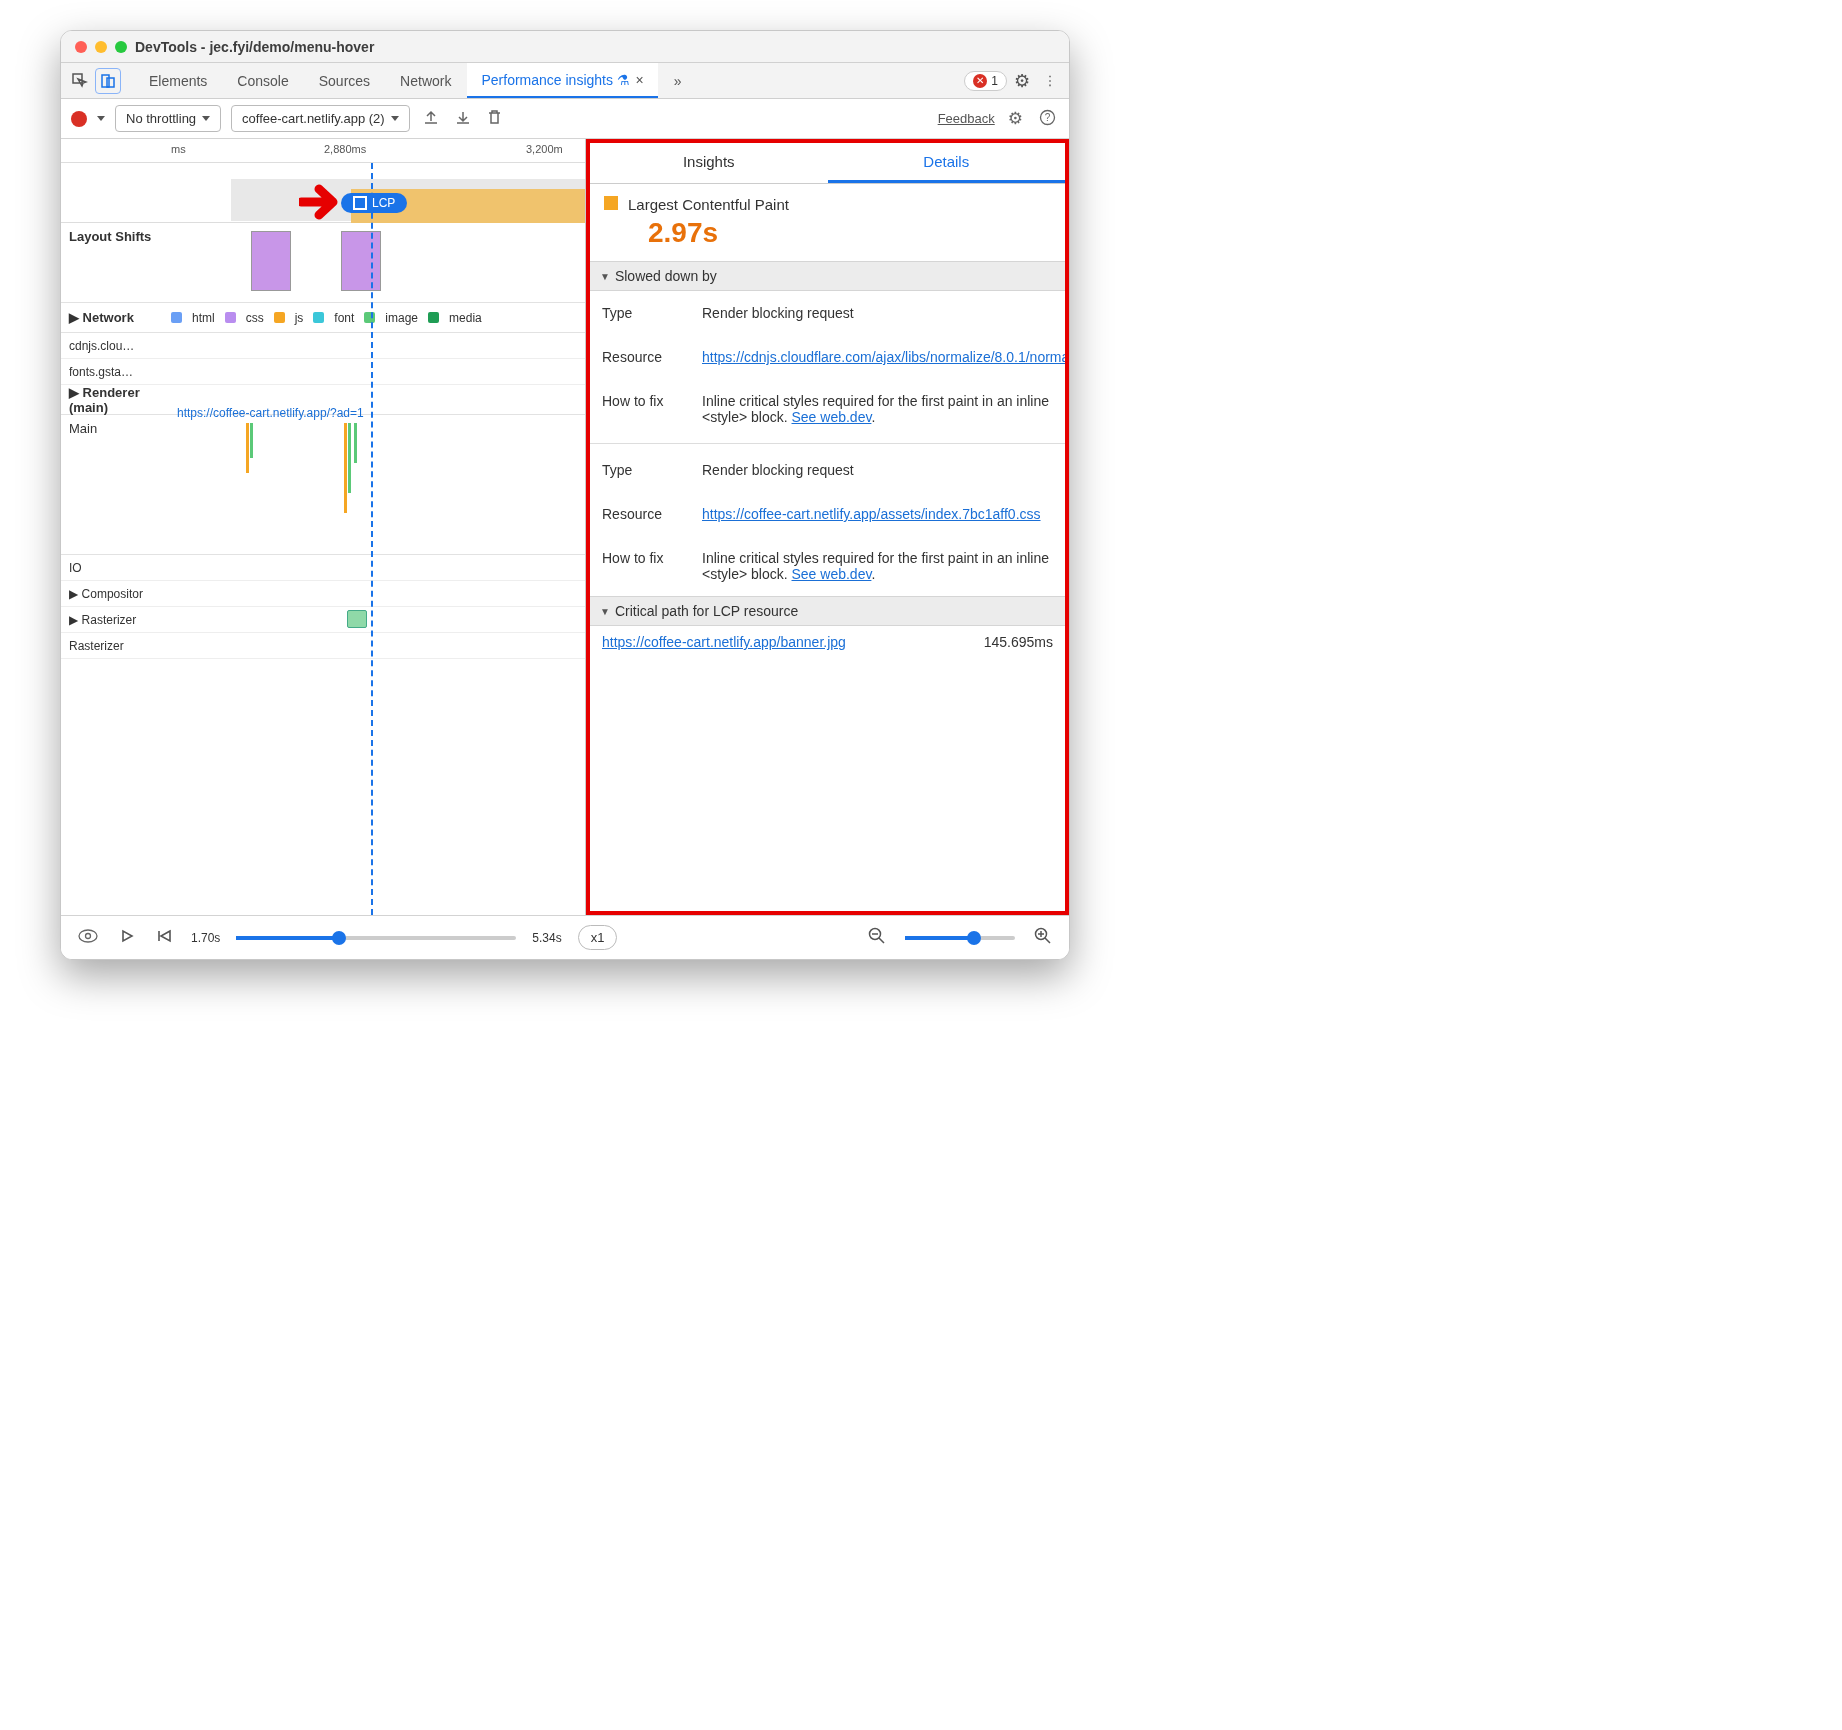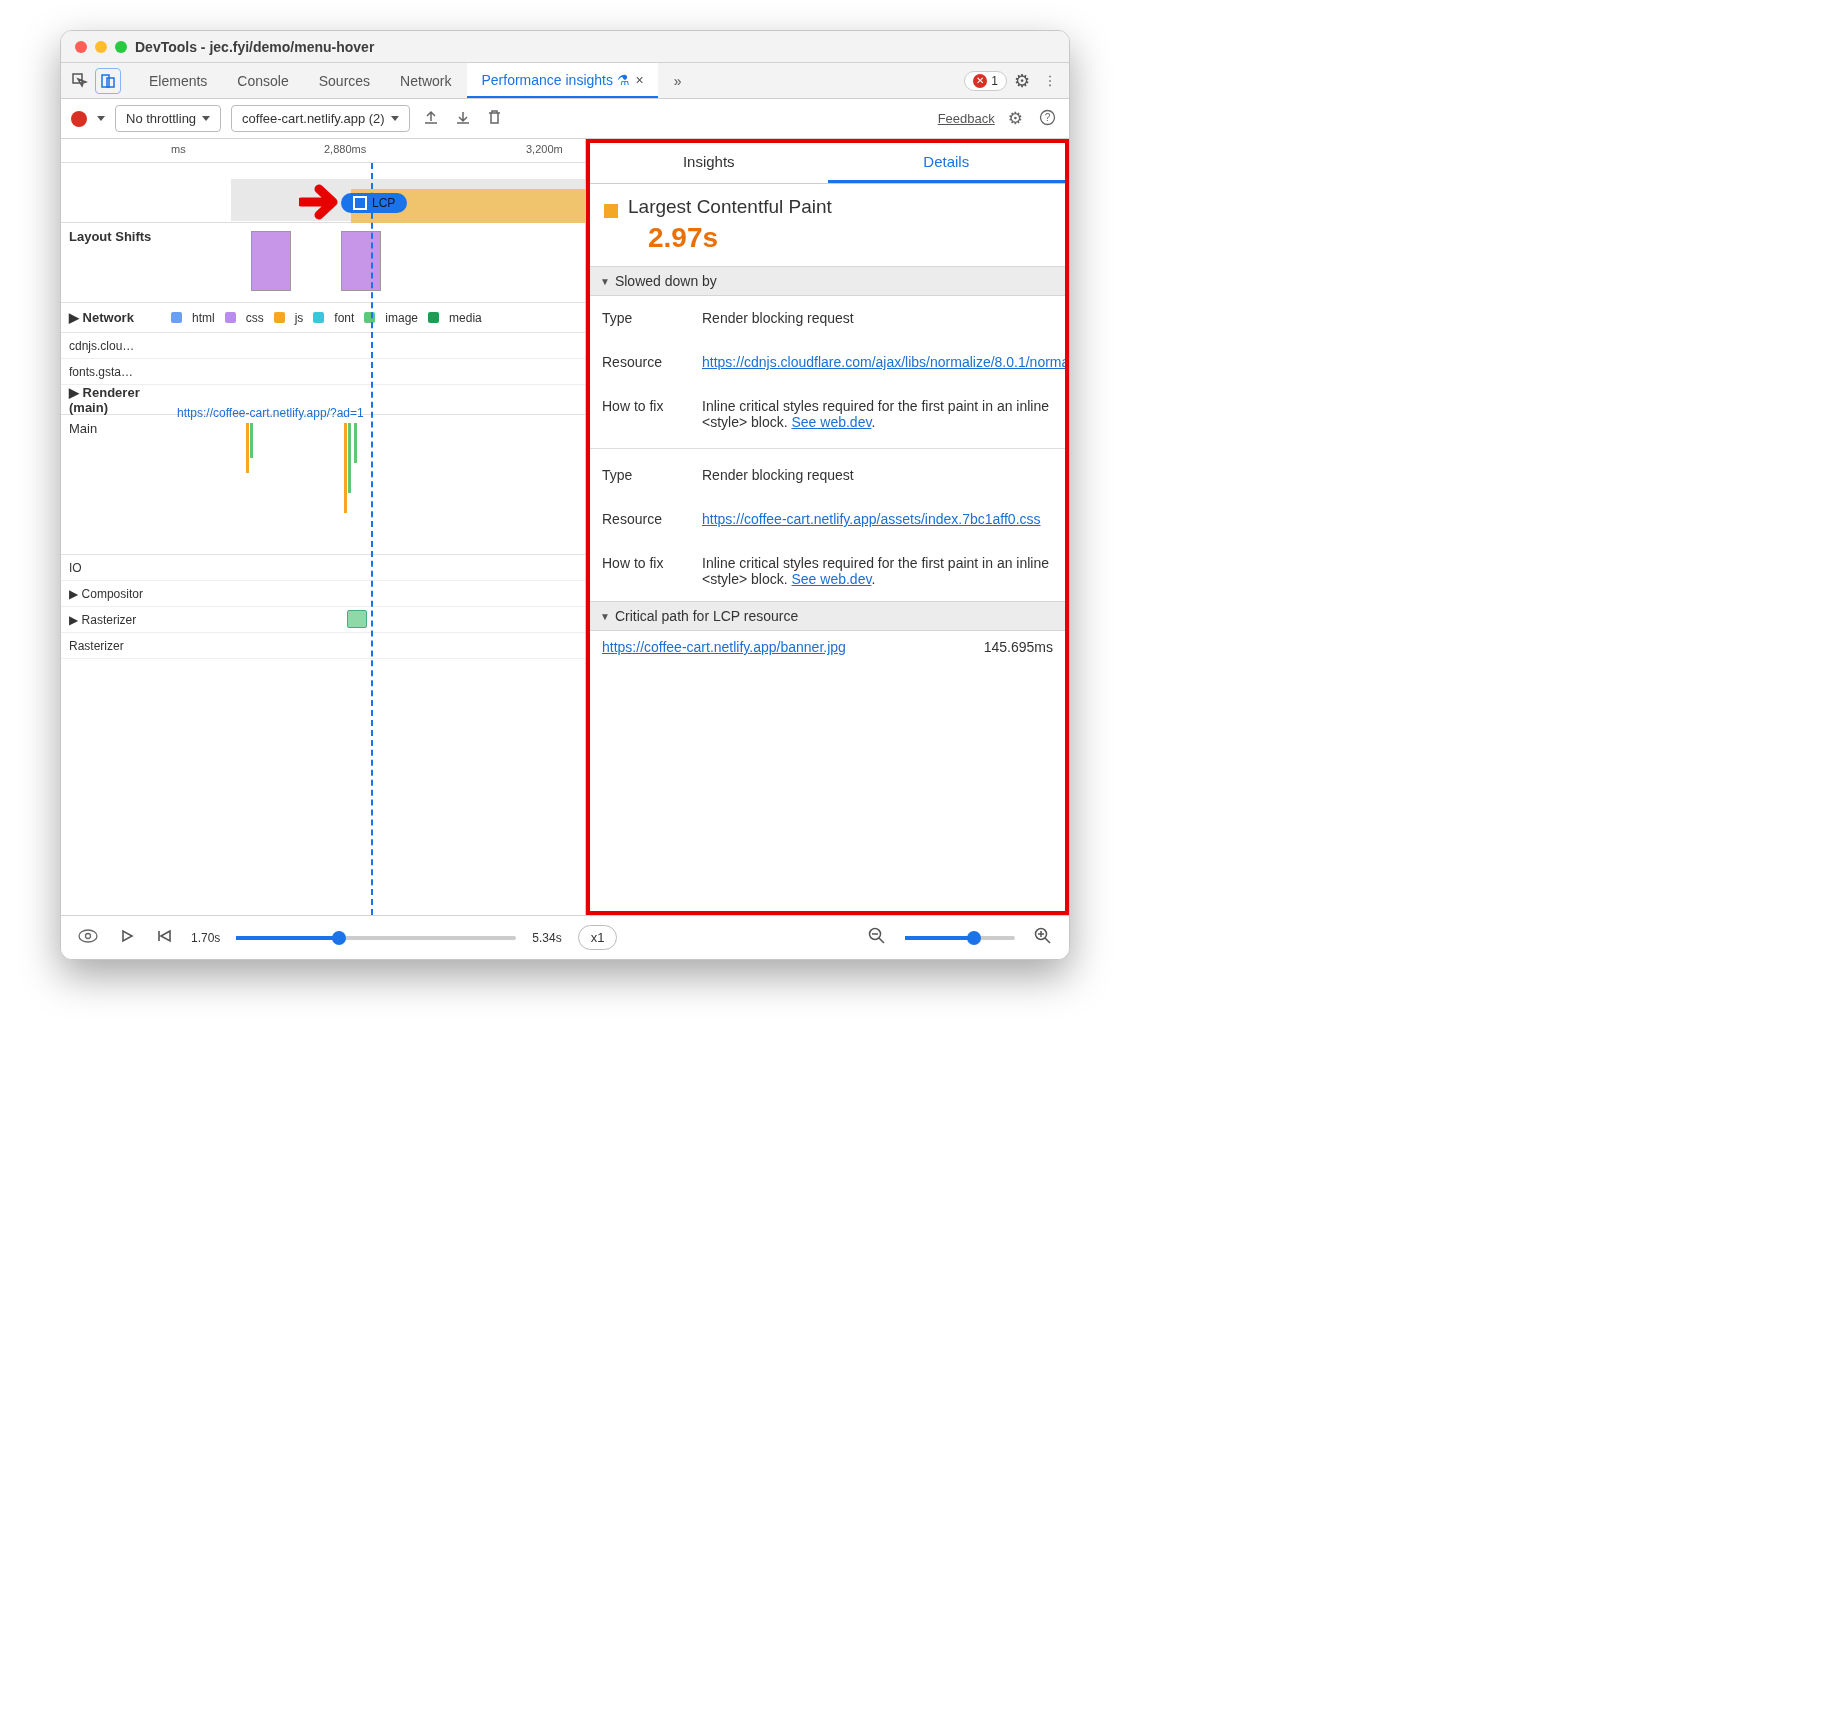--- a/index.html
+++ b/index.html
@@ -58,21 +58,21 @@
 .record{width:16px;height:16px;border-radius:50%;background:#d93025;}
 .drop { border:1px solid #bbb; border-radius:4px; padding:5px 10px; display:flex;align-items:center; gap:6px; background:#fff;font-size:13px;}
 .chev{width:0;height:0;border-left:4px solid transparent;border-right:4px solid transparent;border-top:5px solid #555;}
 .ibtn{color:#666; cursor:pointer; padding:3px;}
 .toolbar .fill{flex:1;}
 .main { flex:1; display:flex; overflow:hidden;}
 .left { width:525px; display:flex; flex-direction:column; border-right:1px solid #ccc; overflow:hidden;}
 .right { flex:1; border:4px solid #e60000; display:flex;flex-direction:column; overflow:hidden;}
 .timeruler { height:24px; border-bottom:1px solid #ddd; position:relative; font-size:11px; color:#555;}
 .timeruler span { position:absolute; top:4px;}
-.lcpbadge{ position:absolute; left:280px; top:30px; background:#1a73e8;color:#0f172a;border-radius:12px;padding:3px 12px; font-size:12px; display:flex;align-items:center;gap:5px;z-index:5;}
+.lcpbadge{ position:absolute; left:280px; top:30px; background:#1a73e8;color:#ffffff;border-radius:12px;padding:3px 12px; font-size:12px; display:flex;align-items:center;gap:5px;z-index:5;}
 .lcpbadge::before{content:"";width:10px;height:10px;border:2px solid #fff;display:inline-block;}
 .arrow{position:absolute;left:238px;top:20px;z-index:6;}
 .arrow svg{width:46px;height:38px;}
 .trackarea{position:relative; flex:1; overflow:hidden; font-size:13px;}
 .vline{position:absolute;left:310px;top:0;bottom:0;border-left:2px dashed #1a73e8;z-index:2;}
 .trow{border-bottom:1px solid #e2e2e2;display:flex;}
 .tlabel{width:110px;padding:6px 8px; color:#333;}
 .tlabel.bold{font-weight:700;}
 .tcontent{flex:1;position:relative;}
 .shiftimg{position:absolute;top:8px;width:40px;height:60px;background:#c896e8;border:1px solid #999;}
@@ -81,21 +81,21 @@
 .netrow{height:26px;display:flex;align-items:center;border-bottom:1px solid #eee;}
 .netlabel{width:110px;padding:0 8px;font-size:12px;white-space:nowrap;overflow:hidden;text-overflow:ellipsis;}
 .netbar{position:relative;flex:1;height:100%;}
 .bar{position:absolute;top:6px;height:12px;border-radius:2px;}
 .linktext{color:#1a6fd6;font-size:12px;}
 .thin{position:absolute;width:3px;top:8px;height:80px;}
 .right-tabs{display:flex;border-bottom:1px solid #ccc;background:#fff;}
 .rtab{flex:1;text-align:center;padding:10px;font-size:15px;cursor:pointer;}
 .rtab.active{color:#1a73e8;border-bottom:3px solid #1a73e8;font-weight:400;}
 .metric{padding:12px 14px;}
-.metric-title{display:flex;align-items:flex-end;gap:10px;font-size:19px;}
+.metric-title{display:flex;align-items:flex-start;gap:10px;font-size:15px;}
 .sq{width:14px;height:14px;background:#f5a623;display:inline-block;}
 .metric-val{font-size:28px;font-weight:700;color:#e8710a;margin-top:4px;margin-left:44px;}
 .section-head{background:#ececec;padding:6px 10px;font-size:14px;display:flex;align-items:center;gap:5px;border-top:1px solid #d5d5d5;border-bottom:1px solid #d5d5d5;}
 .section-head::before{content:"▼";font-size:10px;color:#555;}
 .kv{display:flex;padding:14px 12px;font-size:14px;align-items:flex-start;}
 .kv .k{width:100px;color:#333;flex-shrink:0;}
 .kv .v{flex:1;color:#333;}
 .kv .v a{color:#1a6fd6;text-decoration:underline;}
 .hr{border-top:1px solid #ddd;margin:4px 0;}
 .cpath{display:flex;padding:8px 12px;font-size:14px;align-items:center;}

